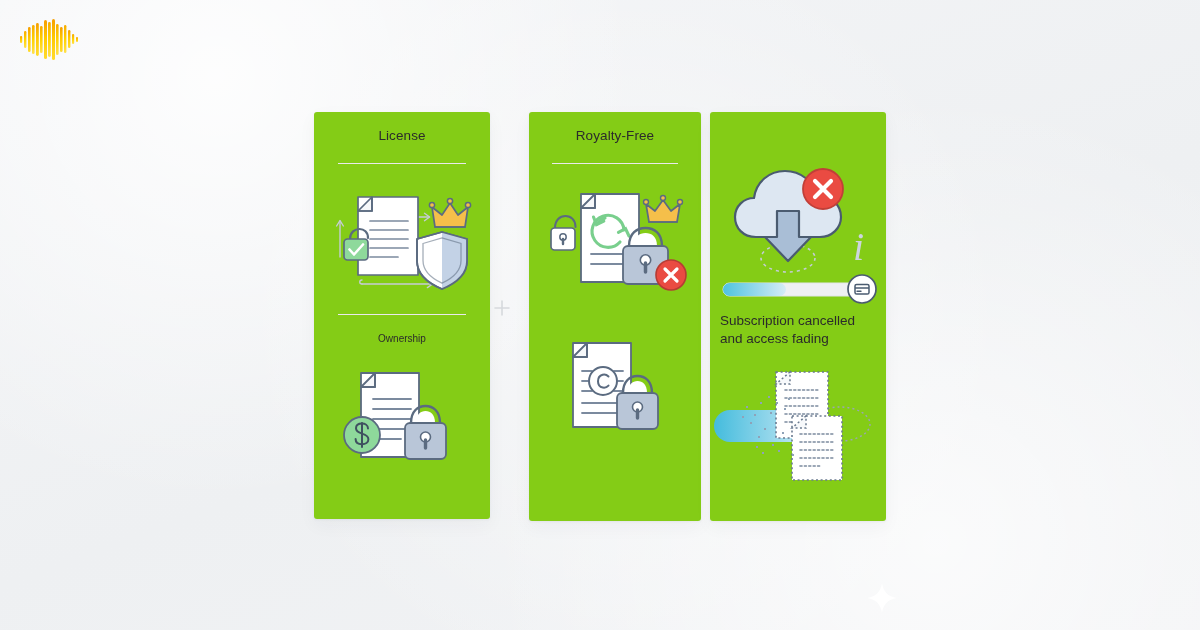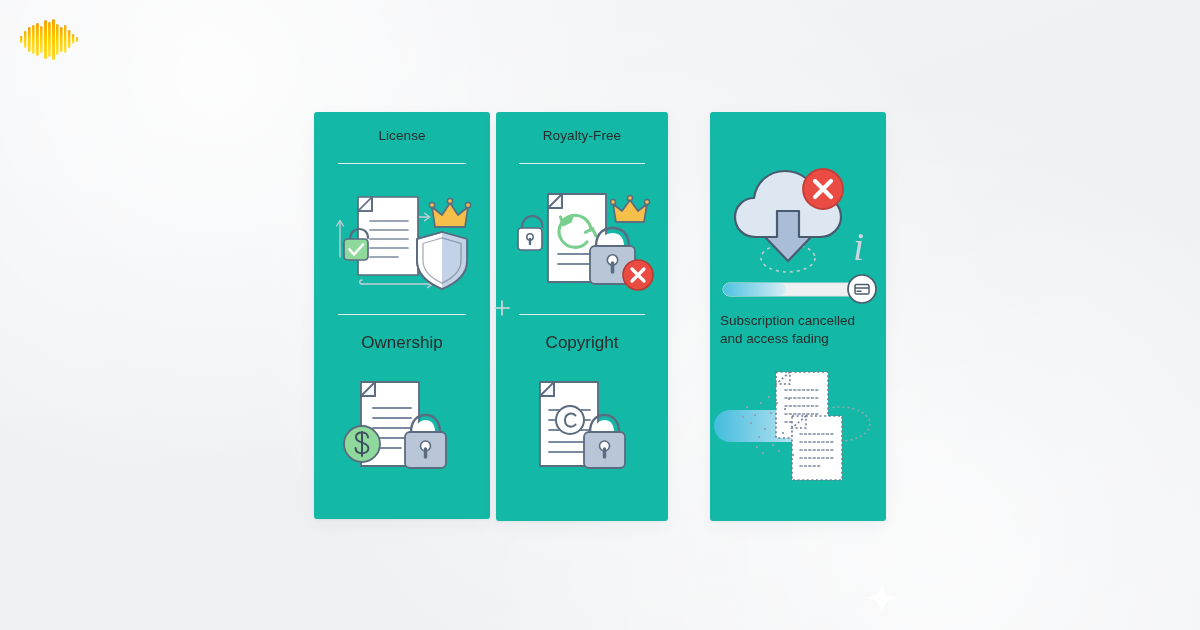--- a/index.html
+++ b/index.html
@@ -45,45 +45,45 @@
   }
 
   
   #deck {
     position: absolute;
     left: 314px;
     top: 112px;
   }
   .card {
     position: absolute;
-    background: #14b8a6;
+    background: #84cc16;
     border-radius: 3px;
     box-shadow: 0 1px 3px rgba(40,50,70,.055), 0 6px 18px rgba(40,50,70,.045);
   }
   #card-license   { left: 0px;   top: 0px; width: 176px; height: 407px; }
-  #card-royalty   { left: 182px; top: 0px; width: 172px; height: 409px; }
+  #card-royalty   { left: 215px; top: 0px; width: 172px; height: 409px; }
   #card-subscription { left: 396px; top: 0px; width: 176px; height: 409px; }
 
   .card-title {
     text-align: center;
     color: #2b2b2b;
     font-size: 13.5px;
     letter-spacing: .1px;
     line-height: 1.25;
   }
   .card-divider {
     height: 1px;
     background: #e9eaec;
     margin: 0 auto;
   }
 
   
   .panel-top   { padding-top: 16px; }
   .panel-art   { display: flex; align-items: center; justify-content: center; }
-  .sub-title   { text-align: center; color: #2b2b2b; font-size: 17px; }
+  .sub-title   { text-align: center; color: #2b2b2b; font-size: 10px; }
 
   
   #plus-separator {
     position: absolute;
     left: 494px;
     top: 300px;
     width: 16px;
     height: 16px;
     pointer-events: none;
   }
@@ -285,24 +285,20 @@
           <path d="M100.5 85 L100.5 94" stroke="#5b6b80" stroke-width="3.5" stroke-linecap="round"></path>
         </g>
 
         <g>
           <circle cx="126" cy="97" r="15" fill="#ea4b42" stroke="#b63c34" stroke-width="1.6"></circle>
           <path d="M120 91 L132 103 M132 91 L120 103" stroke="#ffffff" stroke-width="3.2" stroke-linecap="round"></path>
         </g>
       </svg>
     </div>
 
-    <div>
-      <div class="card-divider" style="width:126px;"></div>
-      <div class="sub-title" style="margin-top:18px;">Copyright</div>
-    </div>
 
     <div class="panel-art" style="height:130px;margin-top:12px;">
       <svg width="128" height="112" viewBox="0 0 128 112">
 
         <g>
           <path d="M22 8 L56 8 L80 8 L80 92 L22 92 L22 22 Z" fill="#ffffff" stroke="#5b6b80" stroke-width="1.8" stroke-linejoin="round"></path>
           <path d="M36 8 L22 22 L36 22 Z" fill="#f6f8fa" stroke="#5b6b80" stroke-width="1.8" stroke-linejoin="round"></path>
           <path d="M36 8 L36 22 L22 22" fill="none" stroke="#5b6b80" stroke-width="1.8" stroke-linejoin="round"></path>
           <g stroke="#7b8a9e" stroke-width="1.8" stroke-linecap="round">
             <path d="M31 36 L41 36"></path>

